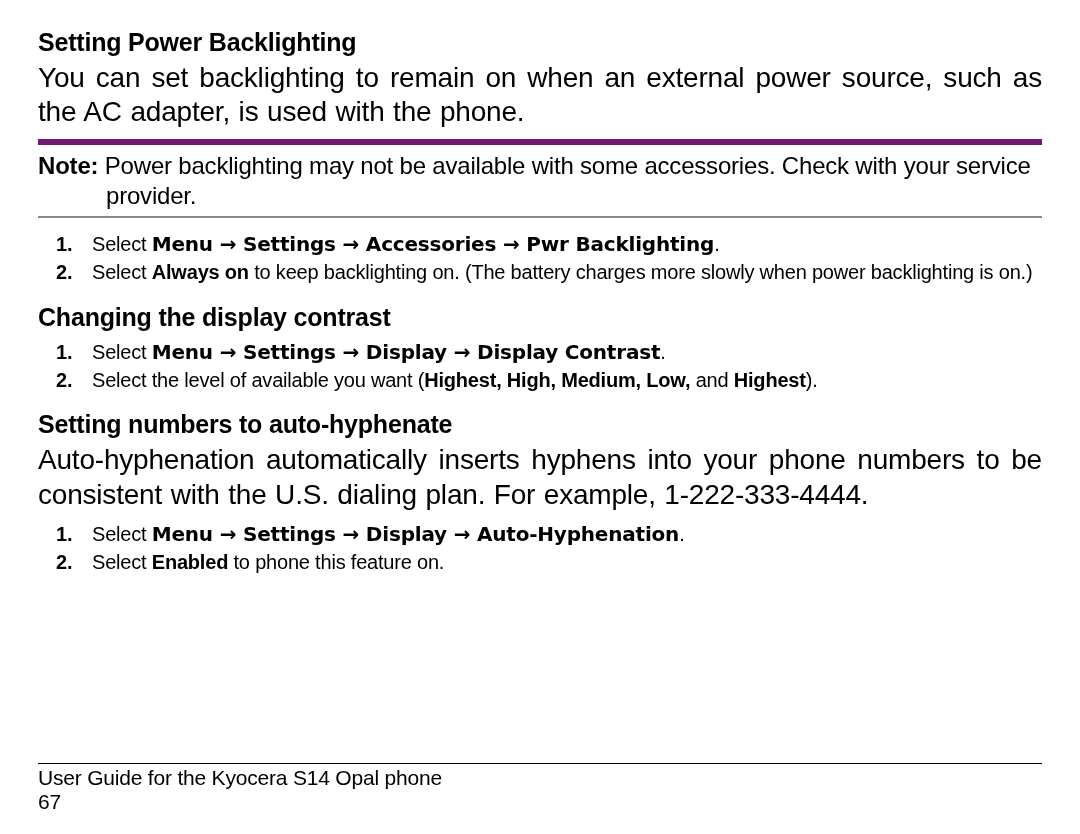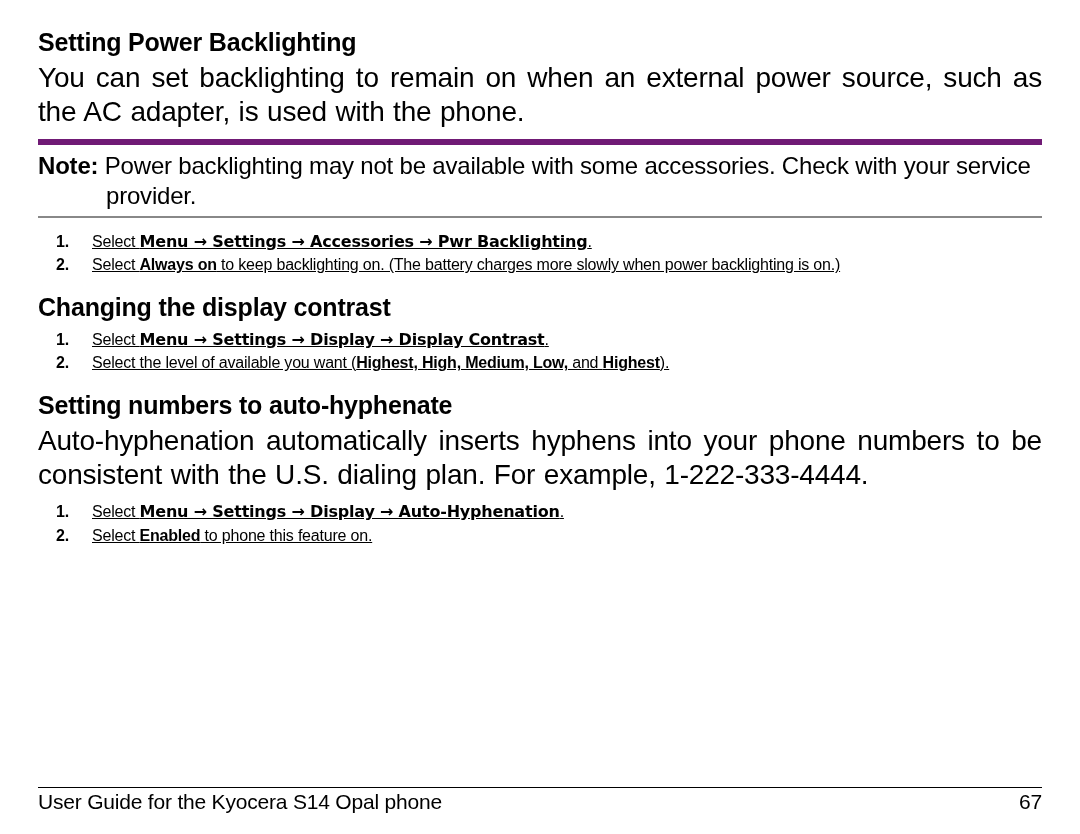--- a/index.html
+++ b/index.html
@@ -38,27 +38,26 @@
       padding-left: 68px;
       text-indent: -68px;
     }
     ol.steps {
       list-style: none;
       counter-reset: step;
       margin: 8px 0 0 0;
     }
     ol.steps > li {
       counter-increment: step;
-      font-size: 16px;
+      font-size: 20px;
       line-height: 1.22;
       padding-left: 54px;
       text-indent: -36px;
       margin-bottom: 4px;
       position: relative;
-      text-decoration: underline;
     }
     ol.steps > li::before {
       content: counter(step) ".";
       font-weight: bold;
       display: inline-block;
       width: 26px;
       text-indent: 0;
       margin-right: 10px;
     }
     .b { font-weight: bold; }
@@ -71,20 +70,21 @@
     }
     .footer-rule {
       border: none;
       border-top: 1.5px solid #000;
       margin-bottom: 2px;
     }
     .footer-row {
       display: flex;
       justify-content: space-between;
       font-size: 21px;
+      flex-direction: column;
     }
   </style>
 </head>
 <body>
 
 <div class="section-heading first">Setting Power Backlighting</div>
 <div class="body-text" style="text-align:justify;">You can set backlighting to remain on when an external power source, such as the AC adapter, is used with the phone.</div>
 
 <div class="note-box">
   <div class="note-line"><span class="b">Note:</span><span> Power backlighting may not be available with some accessories. Check with your service provider.</span></div>

